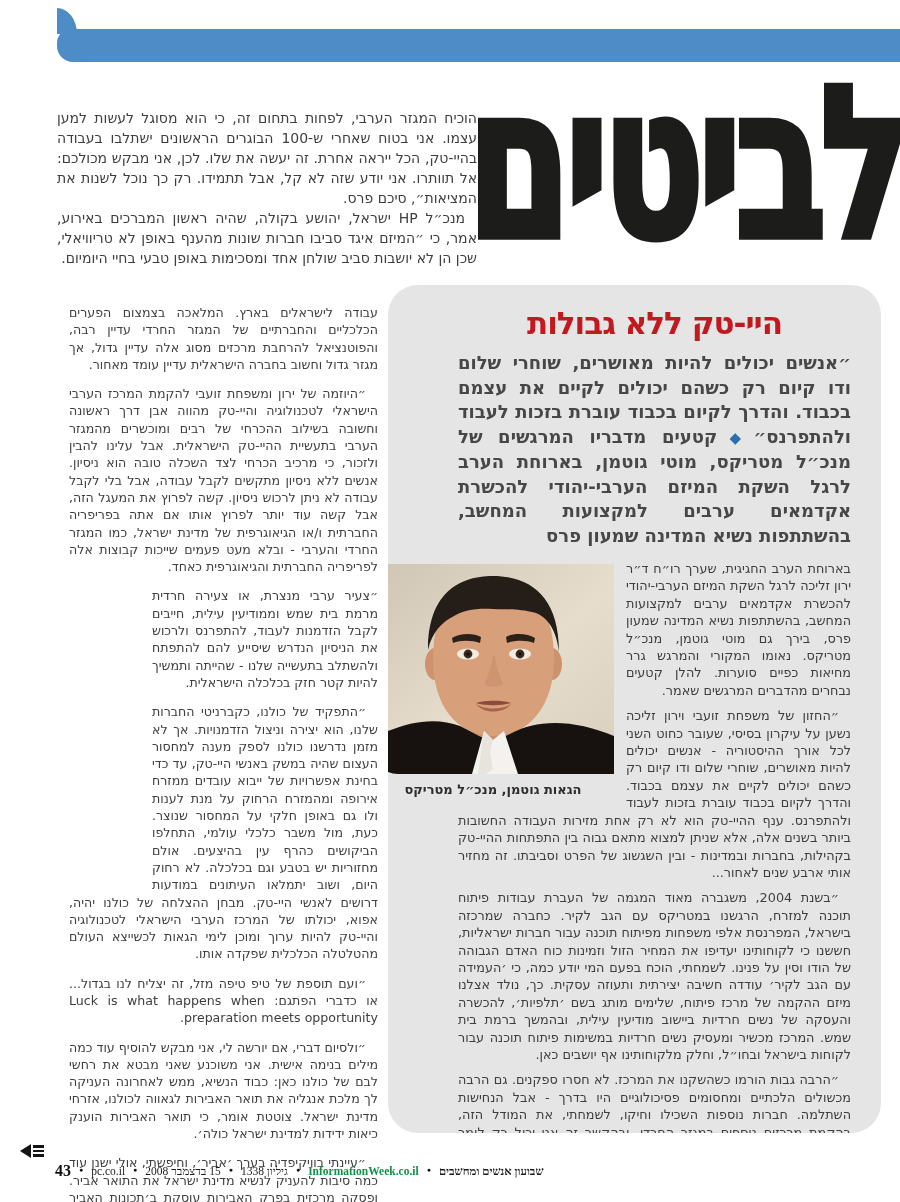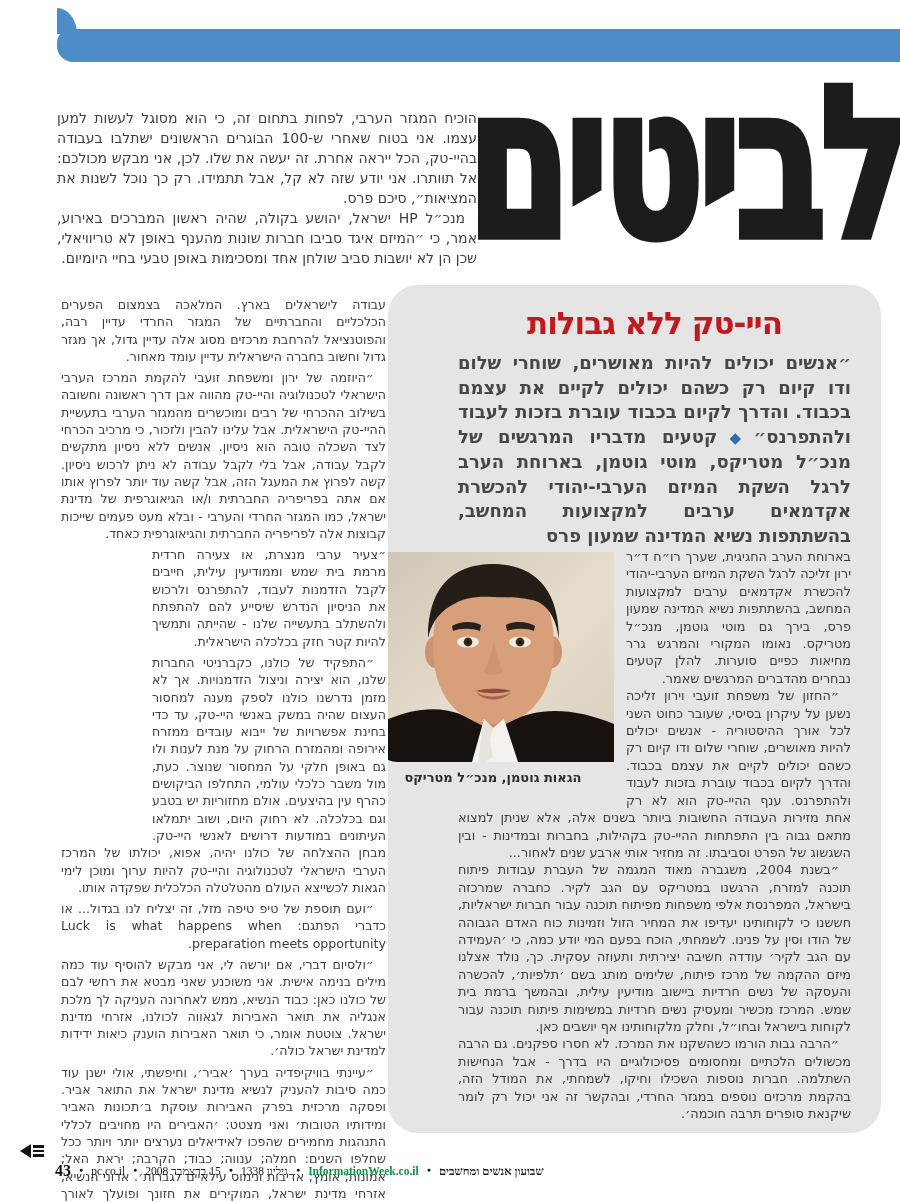--- a/index.html
+++ b/index.html
@@ -24,37 +24,37 @@
           font-size:14px; line-height:20px; color:#3e3e3e; text-align:justify; }
   .topleft p { margin:0; }
   .topleft p + p { text-indent:12px; }
 
   
   .feature-box { position:absolute; left:388px; top:285px; width:493px; height:848px;
           background:#e5e5e5; border-radius:30px; padding:16px 30px 0 70px; overflow:hidden; }
   .feature-title { direction:rtl; text-align:center; font-size:31px; font-weight:bold;
           color:#c2191e; margin:4px 0 10px 0; letter-spacing:-1px; }
   .intro { direction:rtl; text-align:justify; font-weight:bold; color:#474747;
-          font-size:18px; line-height:24.5px; margin:0 0 0 0; }
+          font-size:18px; line-height:24.5px; margin:0 0 12px 0; }
   .diamond { color:#2b6cb3; font-size:15px; padding:0 3px; -webkit-text-stroke:0; }
   .feature-body { direction:rtl; text-align:justify; font-size:12.8px; line-height:17.4px; color:#3e3e3e; }
   .feature-body p { margin:0; }
-  .feature-body p + p { text-indent:12px; }
+  .feature-body p + p { text-indent:12px;margin-top:8px; }
 
   
   .photo-block { float:left; width:242px; margin:4px 12px 6px -86px; }
   .photo-frame { display:block; width:242px; height:210px; overflow:hidden;
           border-bottom-left-radius:26px; background:#d8cfc0; }
   .photo-block figcaption { text-align:center; font-weight:bold; font-size:13px;
           color:#2d2d2d; margin-top:7px; direction:rtl; }
 
   
   .left-col { position:absolute; left:57px; top:292px; width:333px; direction:rtl;
           text-align:justify; font-size:12.6px; line-height:17.3px; color:#3e3e3e; }
-  .left-col p { margin:4px; }
+  .left-col p { margin:12px; }
   .left-col p + p { text-indent:12px; }
   .photo-spacer { float:left; width:95px; height:298px; }
 
   
   .endmark { position:absolute; left:20px; top:1144px; display:flex; align-items:center; gap:2px; }
   .endmark .tri { width:0; height:0; border-top:7px solid transparent; border-bottom:7px solid transparent;
           border-right:11px solid #141414; }
   .endmark .bars { display:flex; flex-direction:column; gap:2px; }
   .endmark .bars i { display:block; width:11px; height:2.5px; background:#141414; }
 

